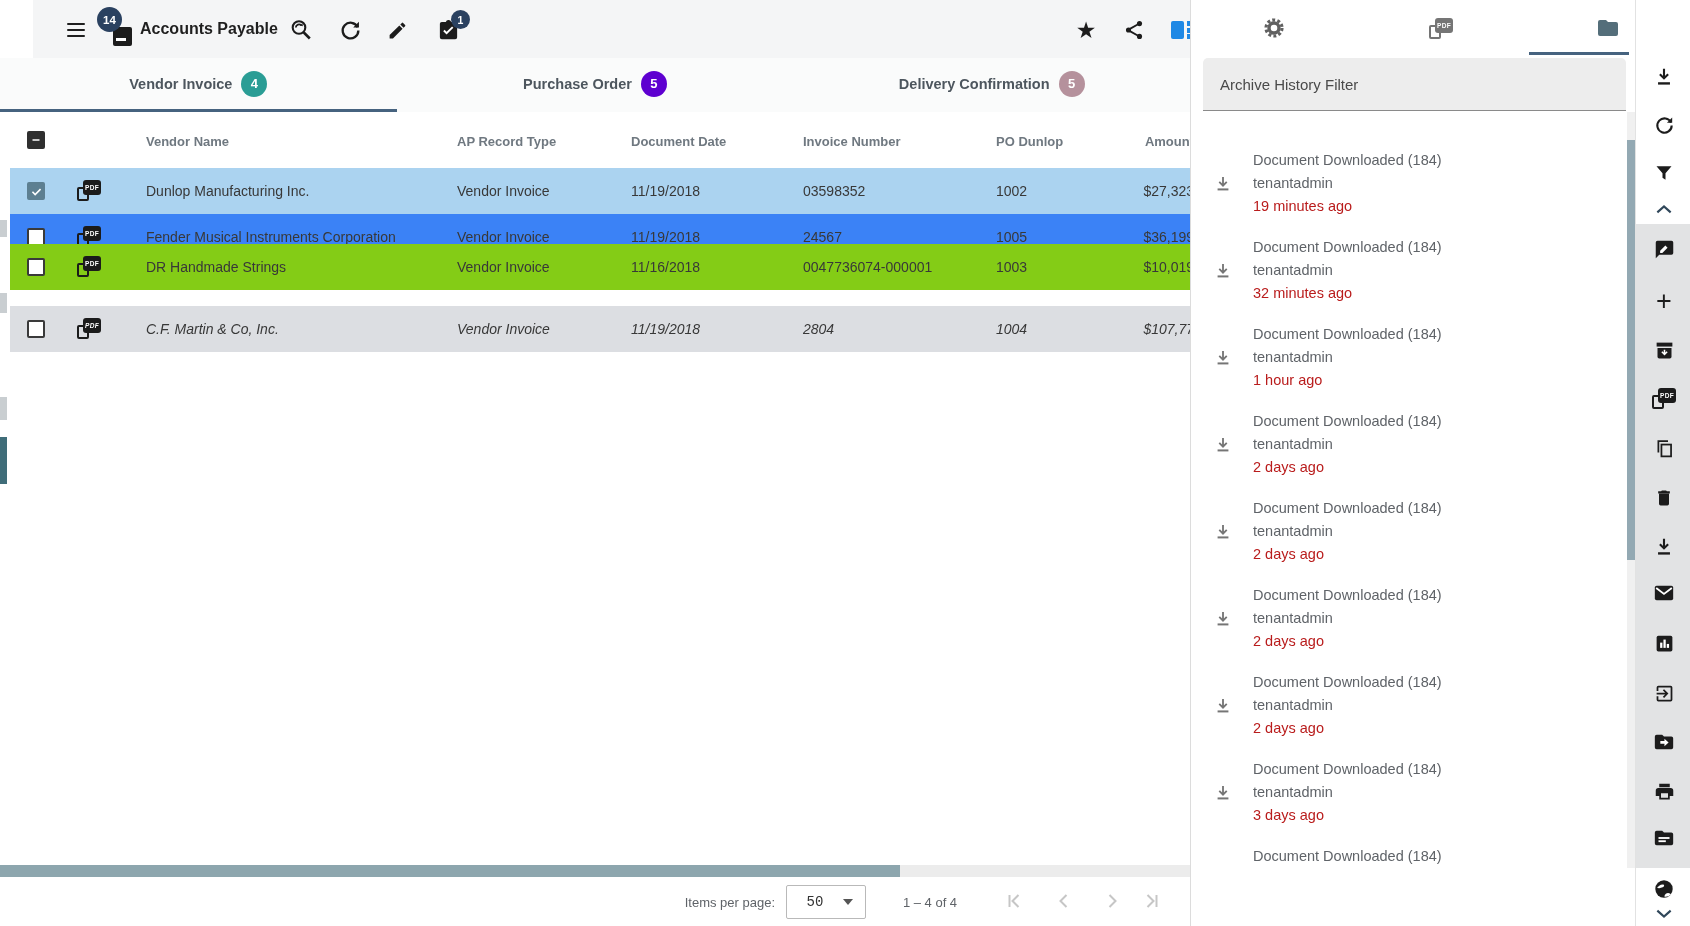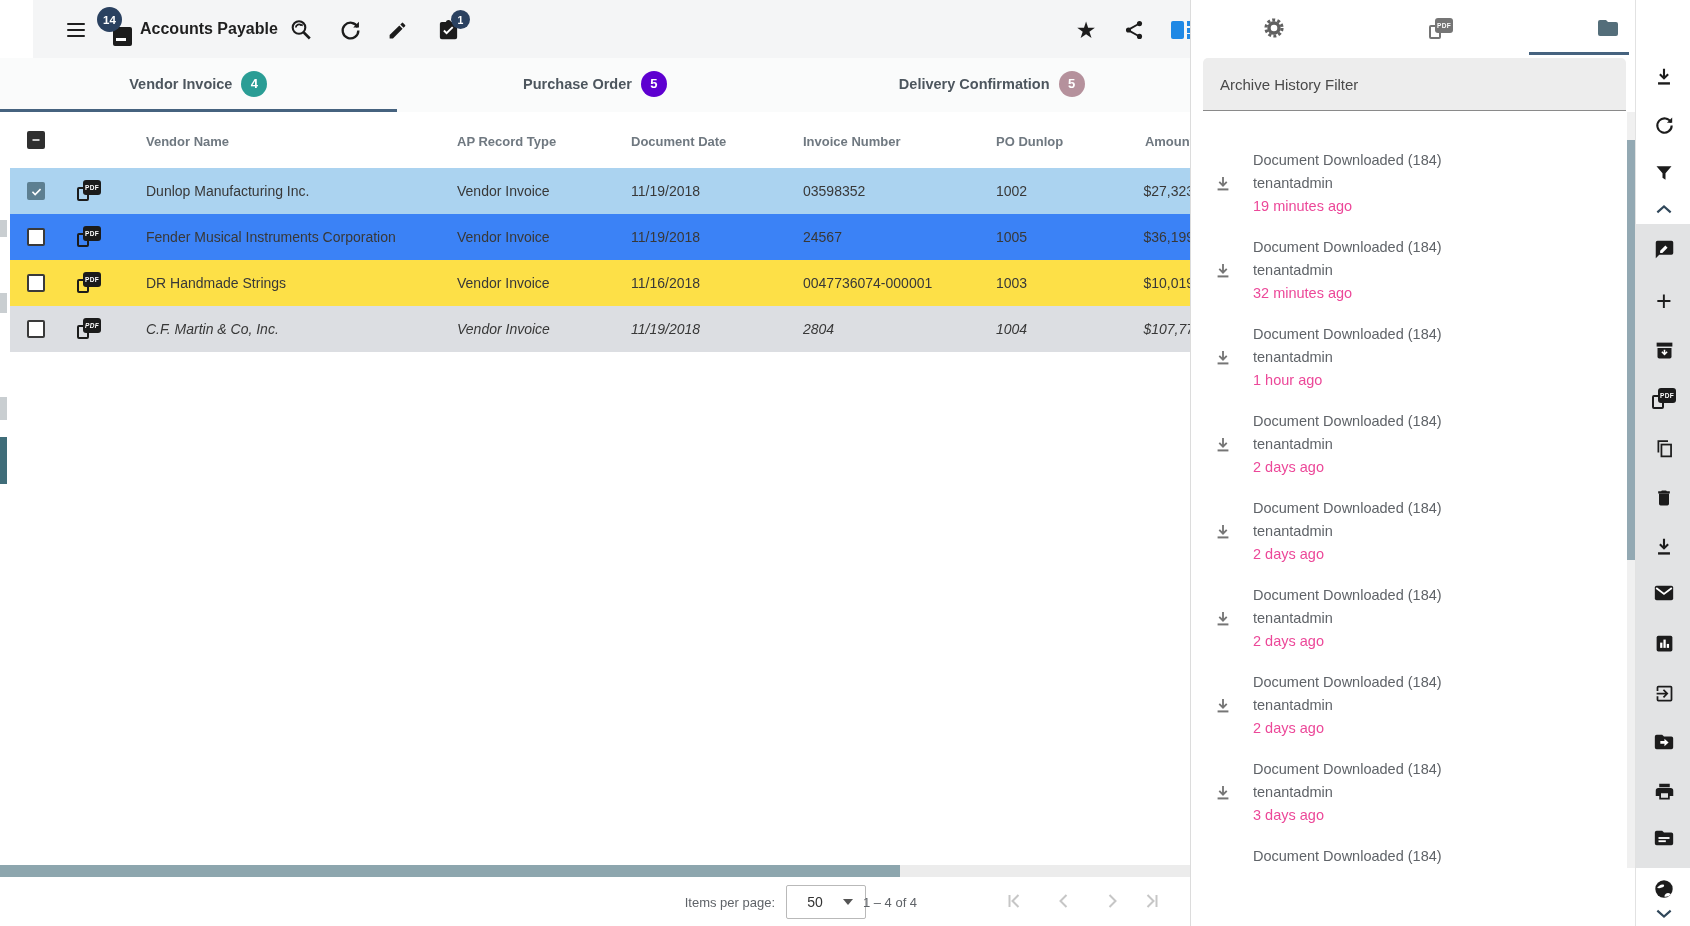--- a/index.html
+++ b/index.html
@@ -39,21 +39,21 @@
   .tab-badge { width:26px; height:26px; border-radius:50%; color:#fff; font-size:13px; font-weight:bold;
                display:flex; align-items:center; justify-content:center; }
   .tb-teal { background:#2a9d95; } .tb-purple { background:#5e00d0; } .tb-mauve { background:#b5919c; } .tb-pink { background:#c2185b; }
 
   
   .thead { position:absolute; left:10px; top:112px; width:1180px; height:56px; background:#fff; overflow:hidden; }
   .th { position:absolute; top:22px; font-size:13px; font-weight:bold; color:#6f7880; white-space:nowrap; }
   .row { position:absolute; left:10px; width:1180px; height:46px; overflow:hidden; cursor:pointer; }
   .row .cell { position:absolute; top:15px; font-size:14px; color:#383838; white-space:nowrap; }
   .r0 { top:168px; background:#abd3f0; } .r1 { top:214px; background:#3b82f6; }
-  .r2 { top:260px; background:#fde047; } .r3 { top:306px; background:#dcdee2;font-style:italic; } .c-pdf { left:67px; } .c-vendor { left:136px; } .c-type { left:447px; }
+  .r2 { top:244px; background:#84cc16; } .r3 { top:306px; background:#dcdee2;font-style:italic; } .c-pdf { left:67px; } .c-vendor { left:136px; } .c-type { left:447px; }
   .c-date { left:621px; } .c-inv { left:793px; } .c-po { left:986px; }
   .c-amt { right:-4px; text-align:right; }
   .cbx { position:absolute; left:17px; top:14px; width:18px; height:18px; border:2px solid #3a3a3a; border-radius:2px;
          background:#fff; cursor:pointer; display:flex; align-items:center; justify-content:center; }
   .cbx.indet { background:#2f2f2f; border-color:#2f2f2f; }
   .cbx.checked { background:#5d7f91; border-color:#5d7f91; }
   .thead .cbx { top:19px; }
 
   
   .pdficon { position:relative; display:inline-block; width:24px; height:21px; cursor:pointer; }
@@ -62,24 +62,24 @@
                  color:#fff; font-size:6.5px; font-weight:bold; display:flex; align-items:center; justify-content:center; letter-spacing:.3px; }
   .pdficon.gray .pg { border-color:#757575; } .pdficon.gray .bd { background:#757575; }
   .row .pdficon { top:12px; }
 
   
   .hscroll-track { position:absolute; left:0; top:865px; width:1190px; height:12px; background:#ececec; }
   .hscroll-thumb { position:absolute; left:0; top:0; width:900px; height:12px; background:#8da6ae; cursor:grab; }
   .mpag { position:absolute; left:0; top:877px; width:1190px; height:49px; background:#fff; font-size:13px; color:#5f6368; }
   .mpag .lbl { position:absolute; left:640px; width:135px; top:18px; text-align:right; }
   .pagesize { position:absolute; left:786px; top:8px; width:80px; height:34px; border:1px solid #b9b9b9; border-radius:2px;
-              display:flex; align-items:center; cursor:pointer; background:#fff; }
+              display:flex; align-items:center; cursor:pointer; background:#fff;font-family:Liberation Mono, monospace; }
   .pagesize .val { flex:1; text-align:center; font-size:14px; color:#333; }
   .caret { width:0; height:0; border-left:5px solid transparent; border-right:5px solid transparent; border-top:6px solid #555; margin-right:12px; }
-  .mpag .range { position:absolute; left:830px; width:120px; top:18px; text-align:center; }
+  .mpag .range { position:absolute; left:870px; width:120px; top:18px; text-align:center; }
   .navbtn { position:absolute; top:11px; width:26px; height:26px; display:flex; align-items:center; justify-content:center; cursor:pointer; }
   .nb1 { left:1001px; } .nb2 { left:1051px; } .nb3 { left:1099px; } .nb4 { left:1139px; }
 
   
   .edgemark { position:absolute; left:0; width:7px; }
   .em1 { top:220px; height:17px; background:#c9ced1; }
   .em2 { top:293px; height:20px; background:#c9ced1; }
   .em3 { top:397px; height:23px; background:#c9ced1; }
   .em4 { top:437px; height:47px; background:#3f6d79; }
 
@@ -89,21 +89,21 @@
   .ptab { flex:1 1 0; display:flex; align-items:center; justify-content:center; cursor:pointer; }
   .punder { position:absolute; left:338px; top:52px; width:100px; height:3px; background:#46637f; }
   .filterfield { position:absolute; left:12px; top:58px; width:423px; height:53px; background:#ededed;
                  border-bottom:1px solid #8a8a8a; border-radius:5px 5px 0 0; display:flex; align-items:center; cursor:text; }
   .filterfield span { margin-left:17px; font-size:15px; color:#4a4a4a; }
   .plist { position:absolute; left:0; top:112px; width:436px; height:756px; overflow:hidden; }
   .entry { position:absolute; left:0; width:436px; height:87px; }
   .entry .eic { position:absolute; left:22px; top:26px; }
   .entry .t1 { position:absolute; left:62px; top:4px; font-size:14.5px; color:#5f6368; white-space:nowrap; }
   .entry .t2 { position:absolute; left:62px; top:27px; font-size:14.5px; color:#5f6368; }
-  .entry .t3 { position:absolute; left:62px; top:50px; font-size:14.5px; color:#ec4899; }
+  .entry .t3 { position:absolute; left:62px; top:50px; font-size:14.5px; color:#b91c1c; }
   .vscroll-track { position:absolute; left:436px; top:112px; width:8px; height:756px; background:#f0f0f0; }
   .vscroll-thumb { position:absolute; left:0; top:28px; width:8px; height:420px; background:#93a9b3; cursor:grab; }
   .ppag { position:absolute; left:0; top:868px; width:444px; height:58px; border-top:1px solid #e3e3e3; font-size:13px; color:#5f6368; background:#fff; }
   .ppag .range { position:absolute; left:225px; top:20px; width:90px; text-align:center; }
   .ppag .navbtn { top:13px; }
   .pb1 { left:351px; } .pb2 { left:400px; }
 
   
   .rail { position:absolute; left:444px; top:0; width:56px; height:926px; background:#fff; border-left:1px solid #e2e2e2; }
   .rail .grayzone { position:absolute; left:0; top:224px; width:56px; height:644px; background:#e2e3e4; }

